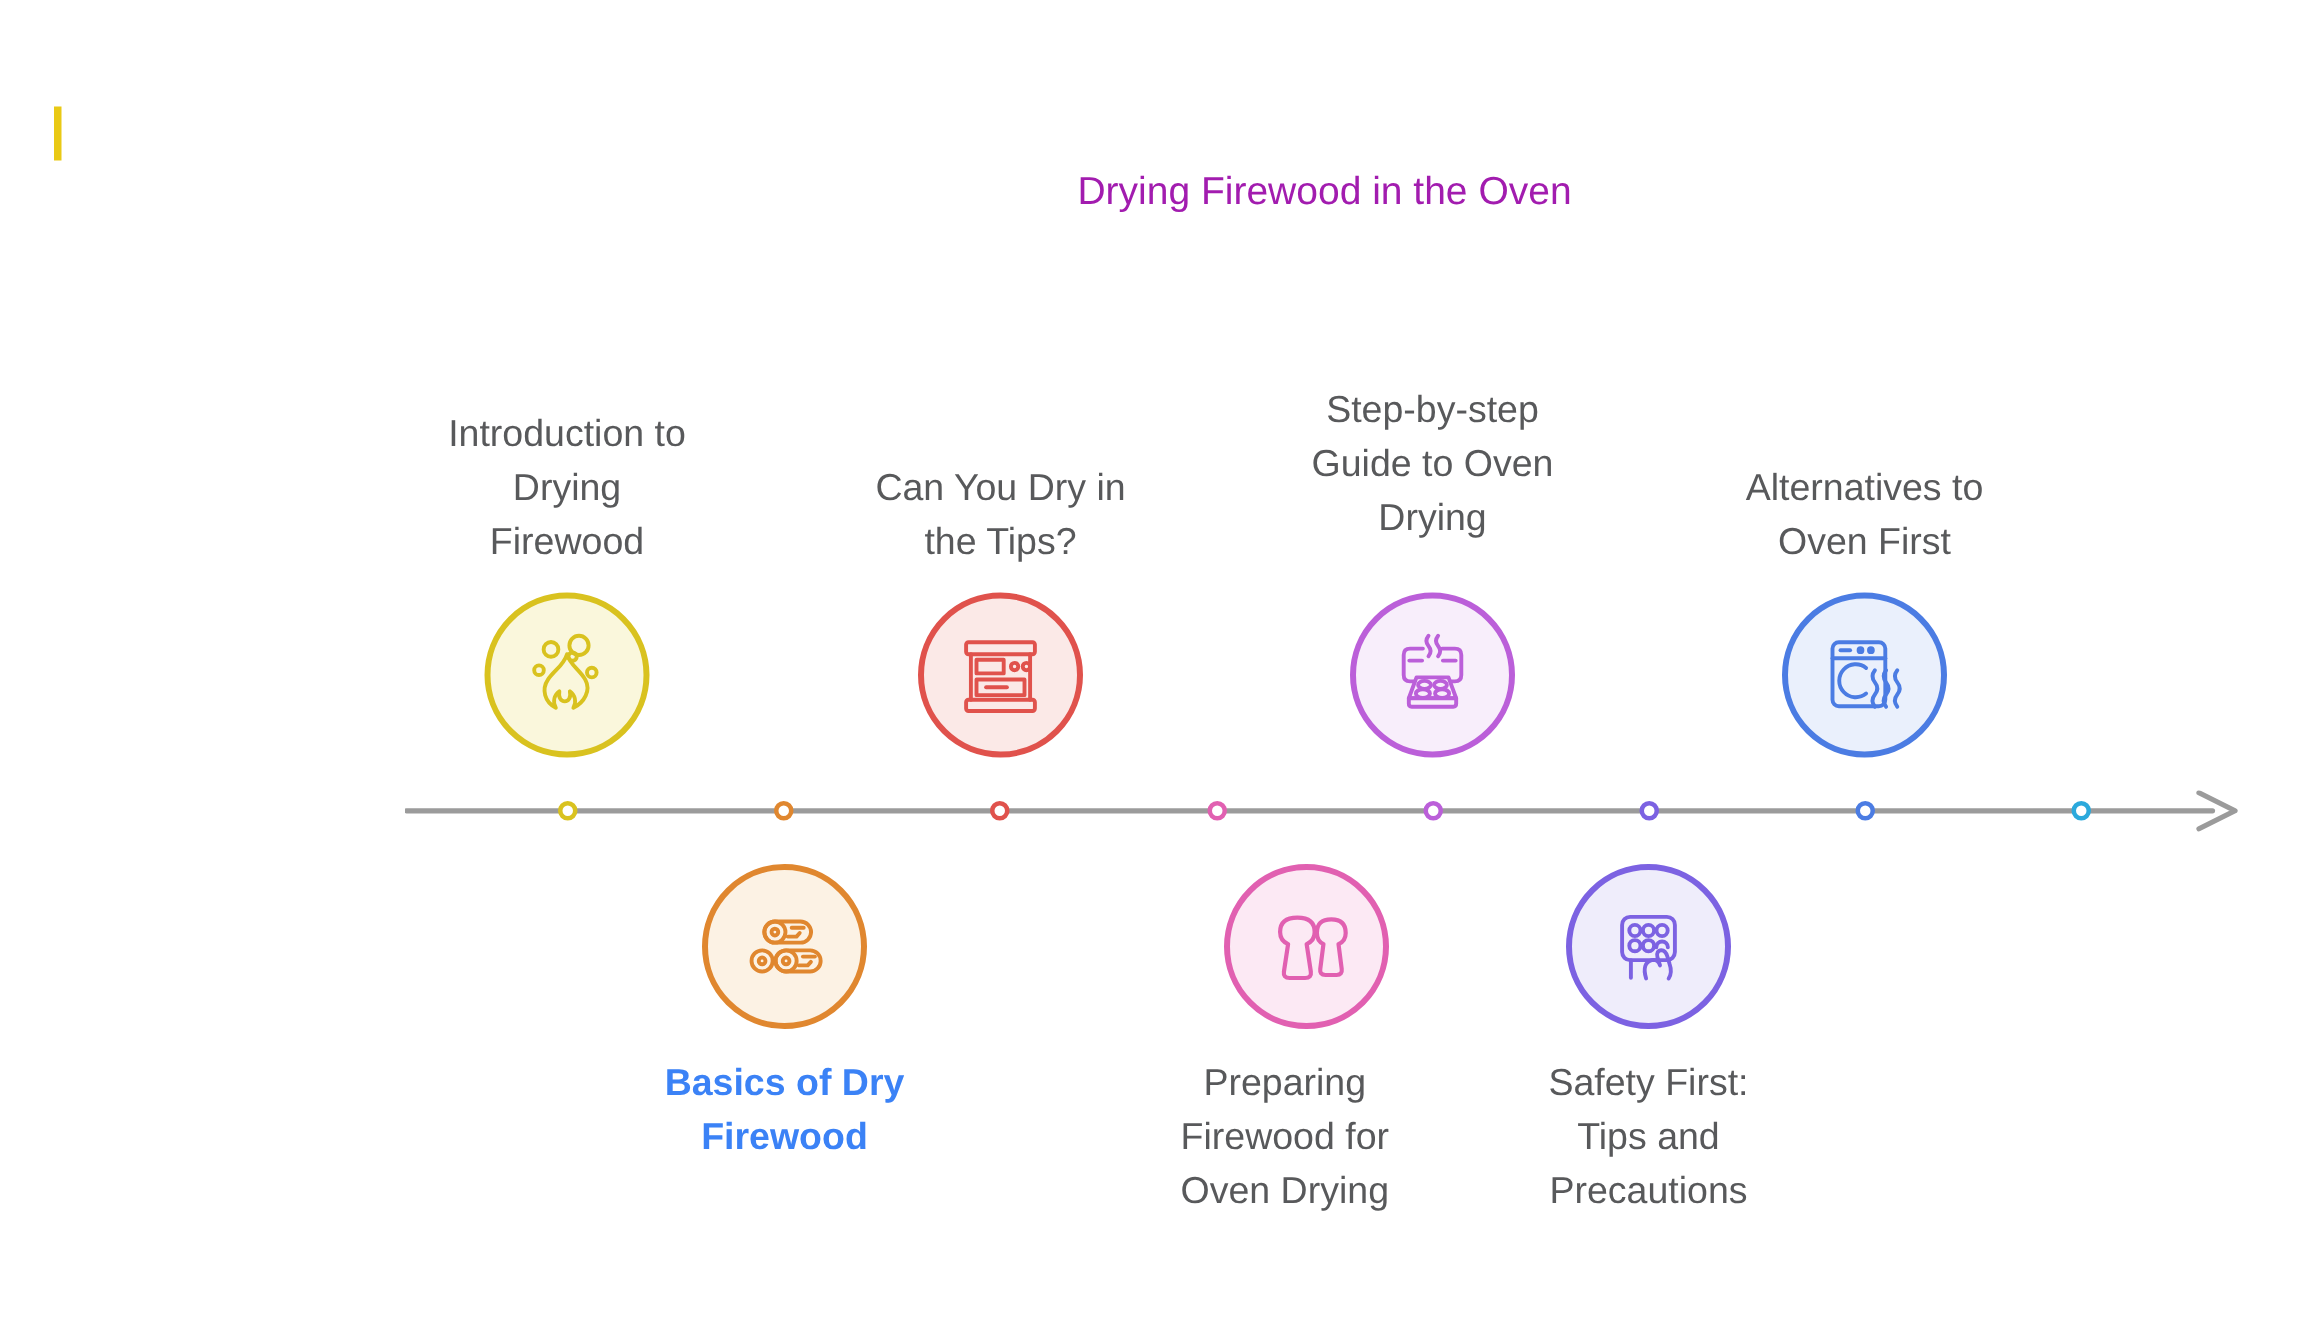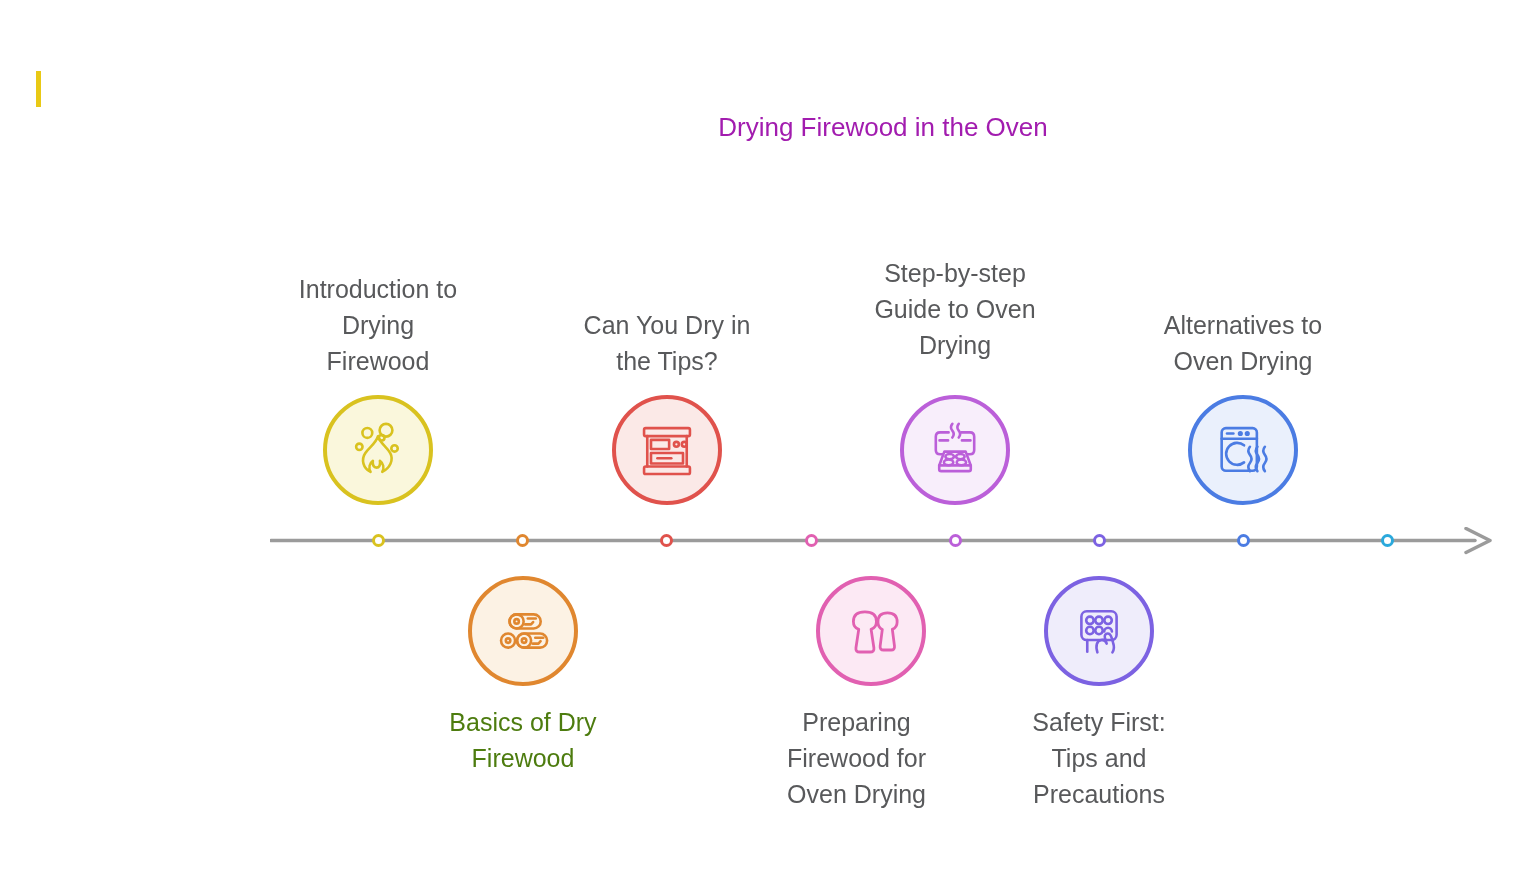--- a/index.html
+++ b/index.html
@@ -83,21 +83,21 @@
         <circle cx="31" cy="39" r="2.1"></circle>
         <path d="M41.5,36.3 h7.5"></path>
         <path d="M39,41.8 h5.5 l2,-2.2"></path>
         <rect x="17.4" y="14.4" width="29.2" height="13.2" rx="6.6" fill="var(--f)"></rect>
         <circle cx="24" cy="21" r="6.6"></circle>
         <circle cx="24" cy="21" r="2.1"></circle>
         <path d="M34.5,18.3 h7.5"></path>
         <path d="M32,23.8 h5.5 l2,-2.2"></path>
       </svg>
     </div>
-    <div class="label" style="color: #4d7c0f;">Basics of Dry
+    <div class="label" style="color: #3b82f6; font-weight: bold;">Basics of Dry
 Firewood</div>
   </div>
 
   <div class="milestone above" style="left: 552px; bottom: 380px; --c: #E0524C; --f: #FBE9E7;">
     <div class="label" style="color: rgb(88, 89, 91);">Can You Dry in
 the Tips?</div>
     <div class="icon-circle">
       <svg viewBox="0 0 60 60" fill="none" stroke="currentColor" stroke-width="2.6" stroke-linecap="round" stroke-linejoin="round">
         <rect x="8.5" y="9.5" width="43" height="7.5" rx="1.5"></rect>
         <path d="M11.5,17 V45.5 M48.5,17 V45.5"></path>
@@ -158,21 +158,21 @@
         <path d="M28.5,50 C26.5,43.5 28,39.5 32,38.5 C34.5,37.9 36.3,39.3 37.2,41.8 L35.6,36.8 C34.8,34.3 36,32.3 38,32.3 C40,32.3 41.1,33.8 41.8,36.3 L43.2,41 C44.6,45 44.2,47.5 42.6,50"></path>
       </svg>
     </div>
     <div class="label" style="color: rgb(88, 89, 91);">Safety First:
 Tips and
 Precautions</div>
   </div>
 
   <div class="milestone above" style="left: 1128px; bottom: 380px; --c: #4B7CE3; --f: #EAF0FC;">
     <div class="label" style="color: rgb(88, 89, 91);">Alternatives to
-Oven Drying</div>
+Oven First</div>
     <div class="icon-circle">
       <svg viewBox="0 0 60 60" fill="none" stroke="currentColor" stroke-width="2.6" stroke-linecap="round" stroke-linejoin="round">
         <rect x="10" y="9.5" width="33" height="40" rx="4"></rect>
         <path d="M10,19.5 H43"></path>
         <path d="M15,14.5 h6"></path>
         <circle cx="27.5" cy="14.5" r="1.2" fill="currentColor"></circle>
         <circle cx="34" cy="14.5" r="1.2" fill="currentColor"></circle>
         <path d="M31,25.6 A10.3,10.3 0 1 0 31,41.6"></path>
         <path d="M36.5,27 q-3,3.8 0,7.6 q3,3.8 0,7.6 q-3,3.8 0,7.6"></path>
         <path d="M43.5,27 q-3,3.8 0,7.6 q3,3.8 0,7.6 q-3,3.8 0,7.6"></path>

